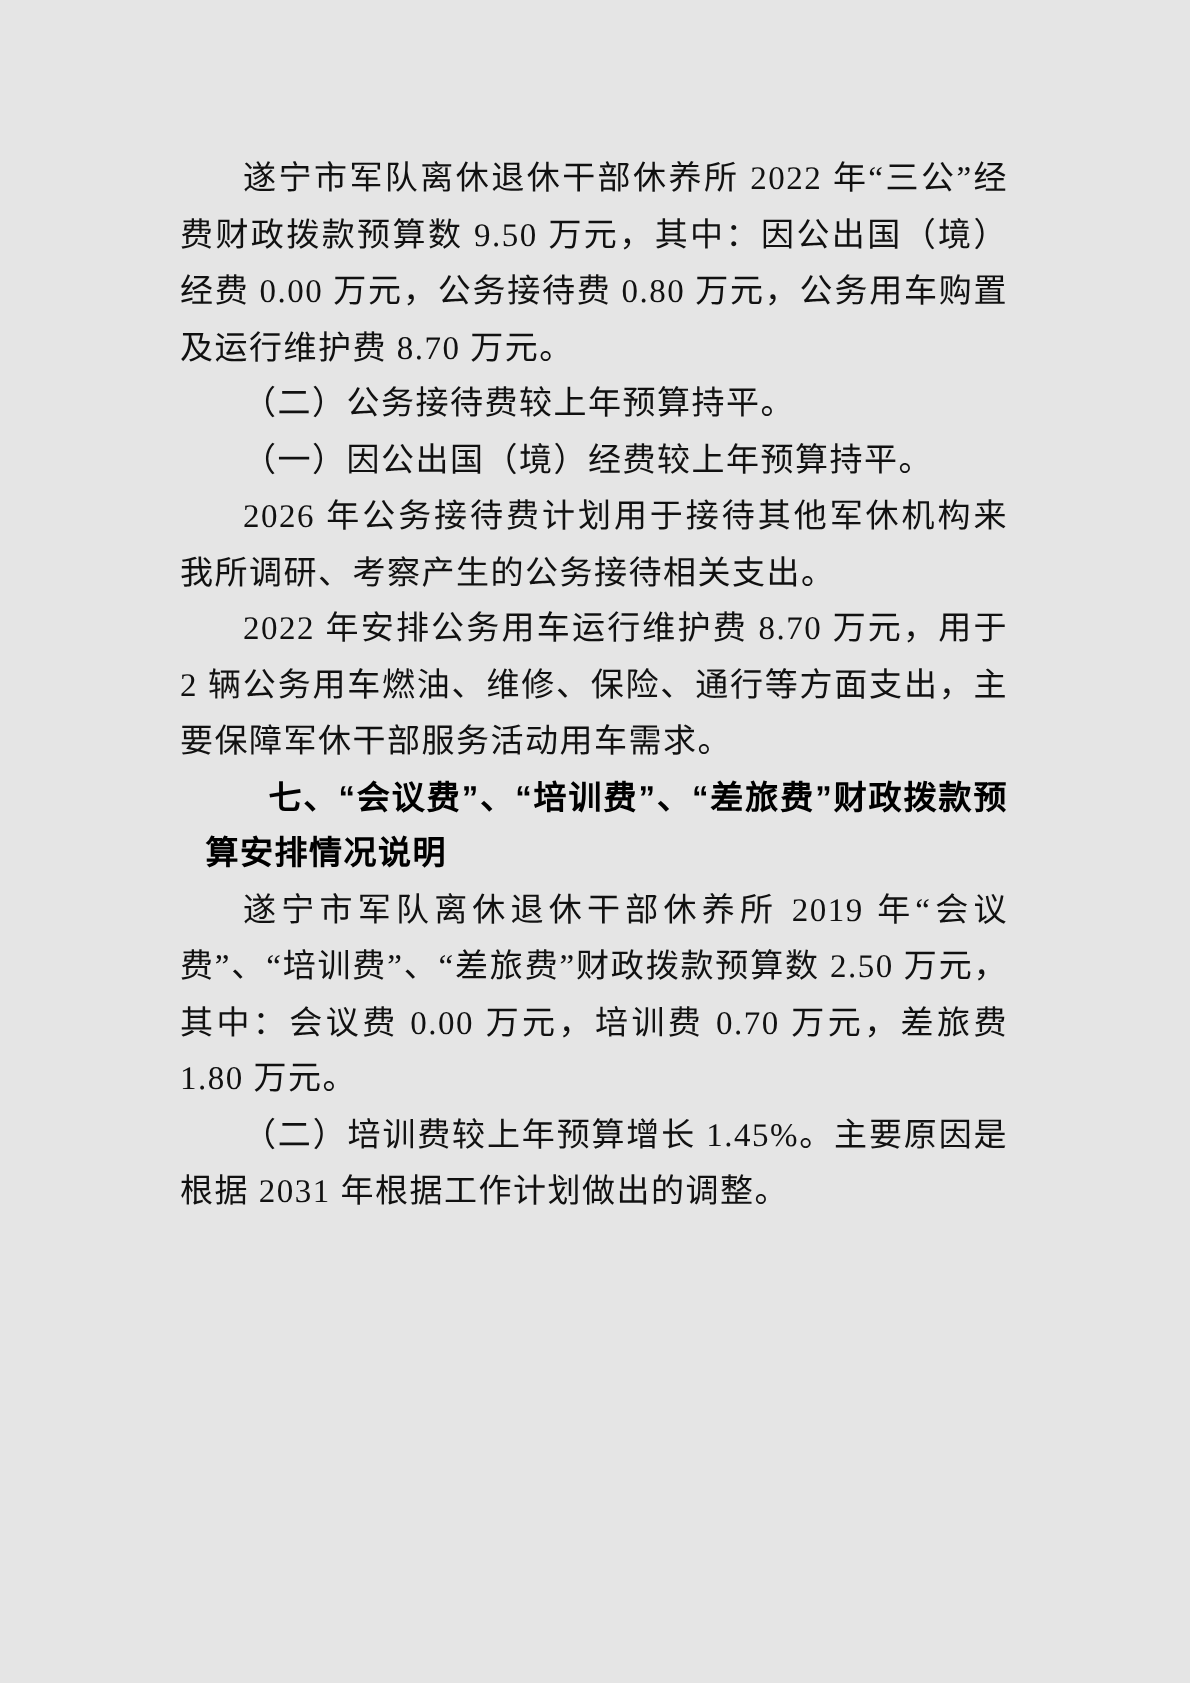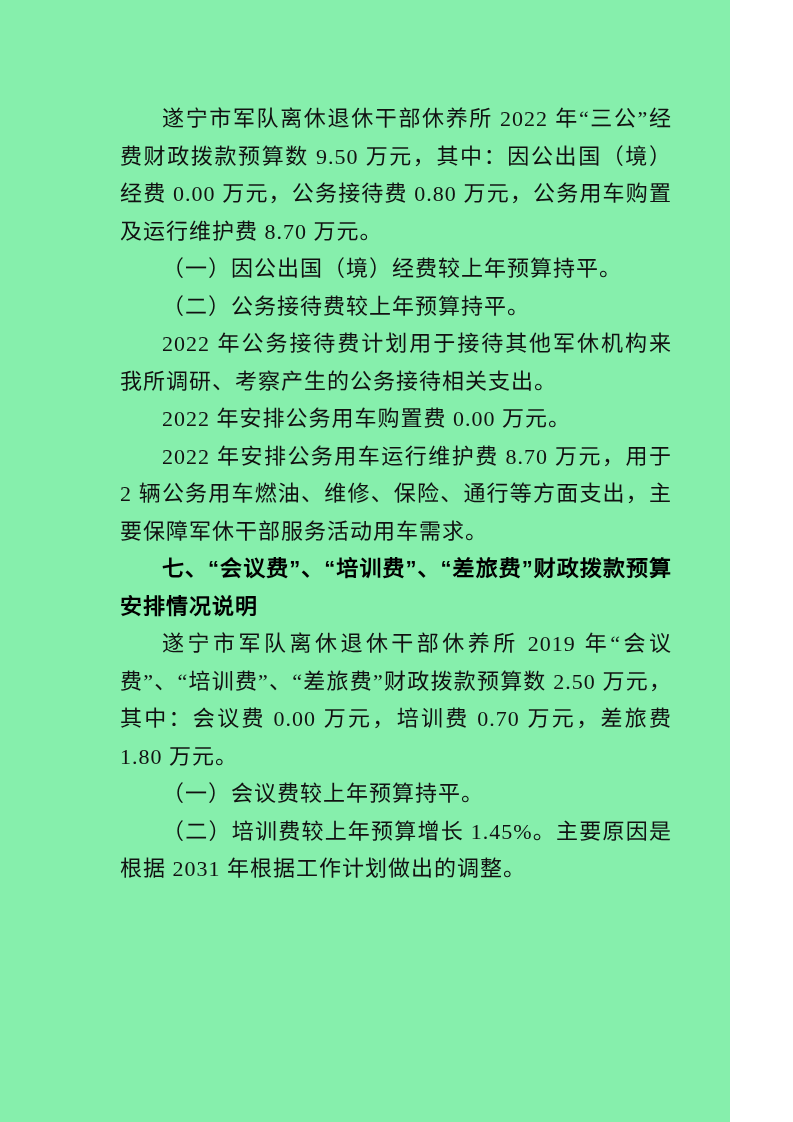--- a/index.html
+++ b/index.html
@@ -2,23 +2,23 @@
 <html lang="zh-CN"><head>
 <meta charset="utf-8">
 <style>
   html, body {
     margin: 0;
     padding: 0;
     background: #ffffff;
   }
   .page {
     position: relative;
-    width: 730px;
+    width: 793px;
     height: 1122px;
-    background: #86efac;
+    background: #e5e5e5;
     overflow: hidden;
     font-family: "Liberation Serif", "DejaVu Serif", serif;
   }
   .doc {
     position: absolute;
     top: 100px;
     left: 120px;
     width: 552px;
     color: #111111;
   }
@@ -30,32 +30,31 @@
     text-align: justify;
     text-indent: 42px;
     font-family: "Liberation Serif", "DejaVu Serif", serif;
     font-weight: normal;
     color: #111111;
   }
   .para.heading {
     font-family: "Liberation Sans", "DejaVu Sans", sans-serif;
     font-weight: bold;
     color: #000000;
+    margin-left: 17px;
   }
 </style>
 </head>
 <body>
 
 <div class="page">
   <div class="doc">
 
   <p class="para body">遂宁市军队离休退休干部休养所 2022 年“三公”经费财政拨款预算数 9.50 万元，其中：因公出国（境）经费 0.00 万元，公务接待费 0.80 万元，公务用车购置及运行维护费 8.70 万元。</p>
+      <p class="para body">（二）公务接待费较上年预算持平。</p>
       <p class="para body">（一）因公出国（境）经费较上年预算持平。</p>
-      <p class="para body">（二）公务接待费较上年预算持平。</p>
-      <p class="para body">2022 年公务接待费计划用于接待其他军休机构来我所调研、考察产生的公务接待相关支出。</p>
-      <p class="para body">2022 年安排公务用车购置费 0.00 万元。</p>
+      <p class="para body">2026 年公务接待费计划用于接待其他军休机构来我所调研、考察产生的公务接待相关支出。</p>
       <p class="para body">2022 年安排公务用车运行维护费 8.70 万元，用于 2 辆公务用车燃油、维修、保险、通行等方面支出，主要保障军休干部服务活动用车需求。</p>
       <p class="para heading">七、“会议费”、“培训费”、“差旅费”财政拨款预算安排情况说明</p>
       <p class="para body">遂宁市军队离休退休干部休养所 2019 年“会议费”、“培训费”、“差旅费”财政拨款预算数 2.50 万元，其中：会议费 0.00 万元，培训费 0.70 万元，差旅费 1.80 万元。</p>
-      <p class="para body">（一）会议费较上年预算持平。</p>
       <p class="para body">（二）培训费较上年预算增长 1.45%。主要原因是根据 2031 年根据工作计划做出的调整。</p>
     </div>
 </div>
 
 </body></html>

